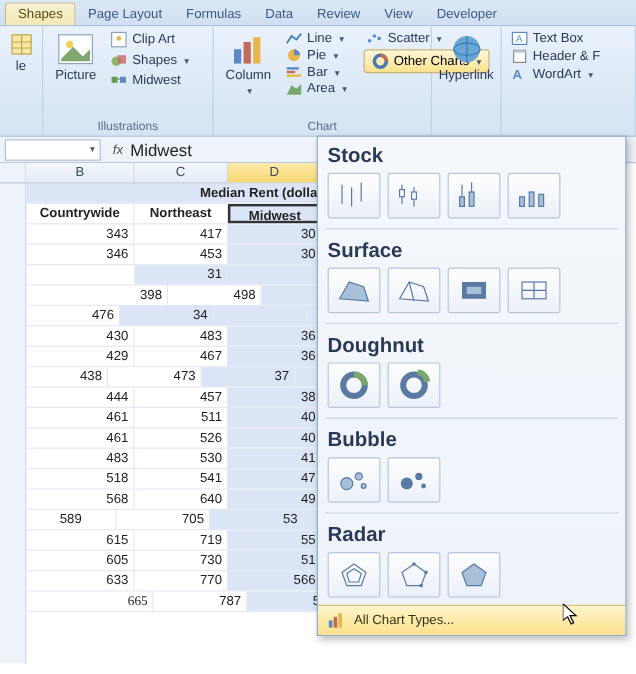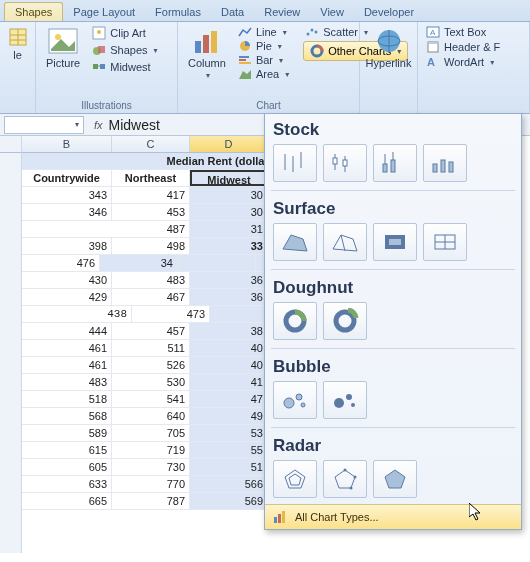--- a/index.html
+++ b/index.html
@@ -268,27 +268,26 @@
       </div>
       <div class="datarow">
         <div class="cell r" style="width: 90px;">346</div>
         <div class="cell r" style="width: 78px;">453</div>
         <div class="cell r sel" style="width: 78px;">30</div>
         <div class="cell r sel" style="width: 78px;"></div>
         <div class="cell r sel" style="width: 78px;"></div>
       </div>
       <div class="datarow">
         <div class="cell r" style="width: 90px; margin-top: 23px;">371</div>
-        <div class="cell r" style="width: 78px;">487</div>
         <div class="cell r sel" style="width: 78px;">31</div>
         <div class="cell r sel" style="width: 78px;"></div>
         <div class="cell r sel" style="width: 78px;"></div>
       </div>
       <div class="datarow">
-        <div class="cell r" style="width: 90px;">398</div>
+        <div class="cell r" style="width: 90px; margin-left: 28px;">398</div>
         <div class="cell r" style="width: 78px;">498</div>
         <div class="cell r sel" style="width: 78px; font-weight: bold;">33</div>
         <div class="cell r sel" style="width: 78px;"></div>
         <div class="cell r sel" style="width: 78px;"></div>
       </div>
       <div class="datarow">
         <div class="cell r" style="width: 78px;">476</div>
         <div class="cell r sel" style="width: 78px;">34</div>
         <div class="cell r sel" style="width: 78px;"></div>
         <div class="cell r sel" style="width: 78px;"></div>
@@ -301,21 +300,21 @@
         <div class="cell r sel" style="width: 78px;"></div>
       </div>
       <div class="datarow">
         <div class="cell r" style="width: 90px;">429</div>
         <div class="cell r" style="width: 78px;">467</div>
         <div class="cell r sel" style="width: 78px;">36</div>
         <div class="cell r sel" style="width: 78px;"></div>
         <div class="cell r sel" style="width: 78px;"></div>
       </div>
       <div class="datarow">
-        <div class="cell r" style="width: 110px; font-family: Liberation Mono, monospace;">438</div>
+        <div class="cell r" style="width: 68px;">438</div>
         <div class="cell r" style="width: 78px;">473</div>
         <div class="cell r sel" style="width: 78px;">37</div>
         <div class="cell r sel" style="width: 78px;"></div>
         <div class="cell r sel" style="width: 78px;"></div>
       </div>
       <div class="datarow">
         <div class="cell r" style="width: 90px;">444</div>
         <div class="cell r" style="width: 78px;">457</div>
         <div class="cell r sel" style="width: 78px;">38</div>
         <div class="cell r sel" style="width: 78px;"></div>
@@ -350,21 +349,21 @@
         <div class="cell r sel" style="width: 78px;"></div>
       </div>
       <div class="datarow">
         <div class="cell r" style="width: 90px;">568</div>
         <div class="cell r" style="width: 78px;">640</div>
         <div class="cell r sel" style="width: 78px;">49</div>
         <div class="cell r sel" style="width: 78px;"></div>
         <div class="cell r sel" style="width: 78px;"></div>
       </div>
       <div class="datarow">
-        <div class="cell r" style="width: 90px;">589</div>
+        <div class="cell r" style="width: 75px; text-align: center;">589</div>
         <div class="cell r" style="width: 78px;">705</div>
         <div class="cell r sel" style="width: 78px;">53</div>
         <div class="cell r sel" style="width: 78px;"></div>
         <div class="cell r sel" style="width: 78px;"></div>
       </div>
       <div class="datarow">
         <div class="cell r" style="width: 90px;">615</div>
         <div class="cell r" style="width: 78px;">719</div>
         <div class="cell r sel" style="width: 78px;">55</div>
         <div class="cell r sel" style="width: 78px;"></div>
@@ -378,21 +377,21 @@
         <div class="cell r sel" style="width: 78px;"></div>
       </div>
       <div class="datarow">
         <div class="cell r" style="width: 90px;">633</div>
         <div class="cell r" style="width: 78px;">770</div>
         <div class="cell r sel" style="width: 78px;">566</div>
         <div class="cell r sel" style="width: 78px;">597</div>
         <div class="cell r sel" style="width: 78px;">777</div>
       </div>
       <div class="datarow">
-        <div class="cell r" style="width: 90px;">665</div>
+        <div class="cell r" style="width: 106px; font-family: Liberation Serif, serif;">665</div>
         <div class="cell r" style="width: 78px;">787</div>
         <div class="cell r sel" style="width: 78px;">569</div>
         <div class="cell r sel" style="width: 78px;">640</div>
         <div class="cell r sel" style="width: 78px;">838</div>
       </div>
     </div>
 </div>
 
 <div class="dropdown">
   <div class="dd-section-label">Stock</div>

